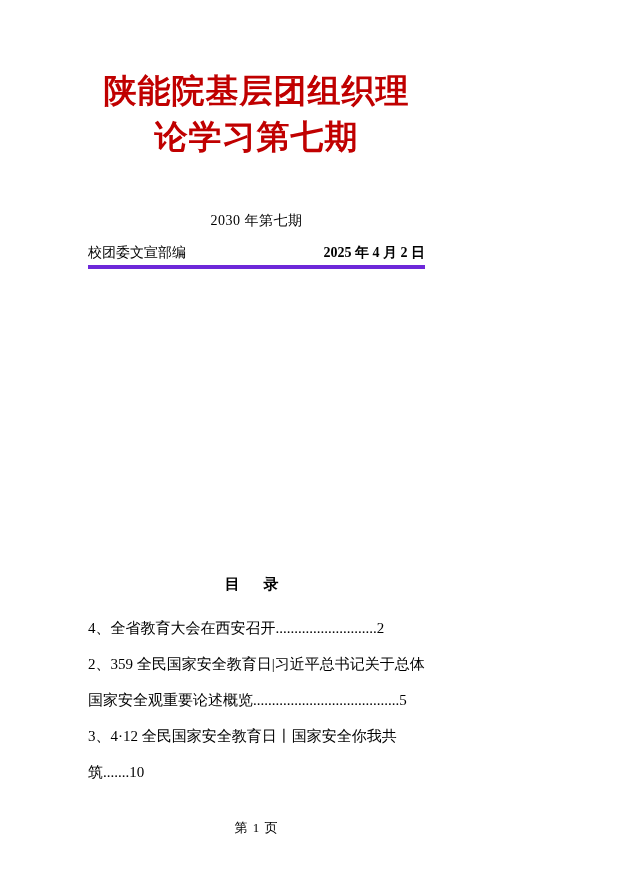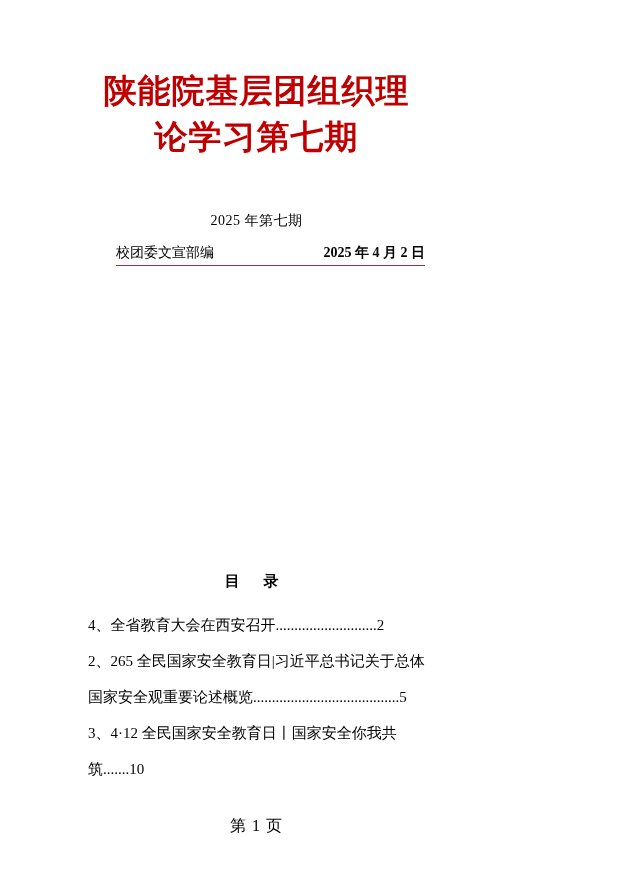--- a/index.html
+++ b/index.html
@@ -38,23 +38,22 @@
     text-align: center;
     font-size: 14px;
     letter-spacing: 0.5px;
   }
   .meta-row {
     margin-top: 14px;
     display: flex;
     justify-content: space-between;
     align-items: flex-end;
     font-size: 14px;
-    border-bottom: 1px solid #6d28d9;
+    border-bottom: 4px solid #6d28d9;
     padding-bottom: 3px;
-    margin-left: 28px;
   }
   .meta-left {
     text-align: left;
   }
   .meta-right {
     text-align: center;
     font-weight: bold;
   }
   .spacer {
     height: 300px;
@@ -75,43 +74,43 @@
   .toc-item {
     display: block;
     word-break: break-all;
   }
   .footer {
     position: absolute;
     left: 0;
     right: 0;
     bottom: 44px;
     text-align: center;
-    font-size: 16px;
+    font-size: 13px;
     letter-spacing: 1px;
   }
 </style>
 </head>
 <body>
 
 <div class="page">
 
   <h1 class="doc-title">陕能院基层团组织理论学习第七期</h1>
 
-  <div class="issue-line">2025 年第七期</div>
+  <div class="issue-line">2030 年第七期</div>
 
   <div class="meta-row">
     <div class="meta-left">校团委文宣部编</div>
     <div class="meta-right">2025 年 4 月 2 日</div>
   </div>
 
   <div class="spacer"></div>
 
   <div class="toc-heading">目 录</div>
 
   <div class="toc-list">
     <span class="toc-item">4、全省教育大会在西安召开...........................2</span>
-    <span class="toc-item">2、265 全民国家安全教育日|习近平总书记关于总体国家安全观重要论述概览.......................................5</span>
+    <span class="toc-item">2、359 全民国家安全教育日|习近平总书记关于总体国家安全观重要论述概览.......................................5</span>
     <span class="toc-item">3、4·12 全民国家安全教育日丨国家安全你我共筑.......10</span>
   </div>
 
   <div class="footer">第 1 页</div>
 
 </div>
 
 </body></html>

